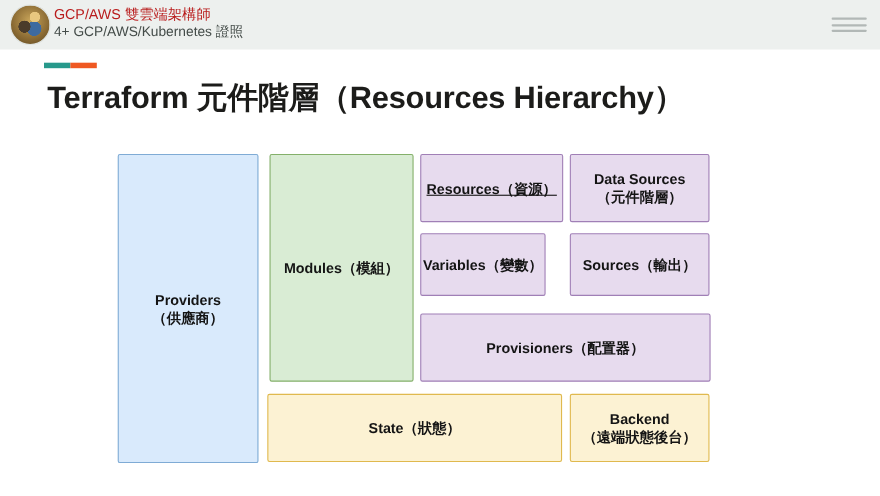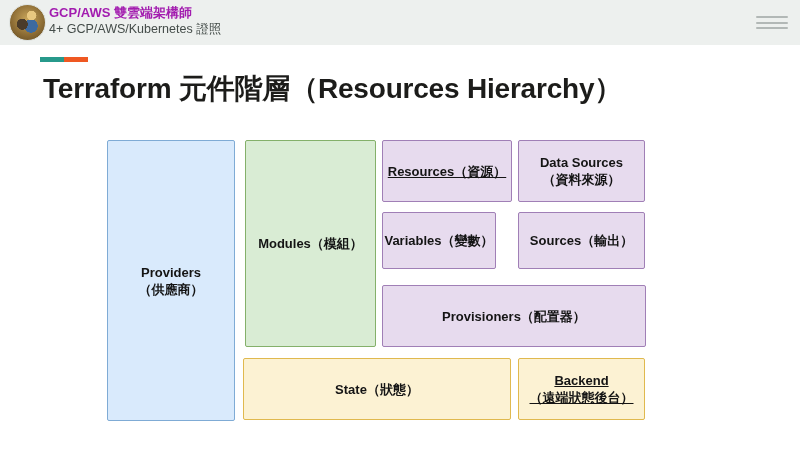--- a/index.html
+++ b/index.html
@@ -18,21 +18,21 @@
   .avatar{
     position:absolute;left:9px;top:4px;width:37px;height:37px;border-radius:50%;
     background:
       radial-gradient(circle at 62% 30%, #e8c77f 0 14%, transparent 15%),
       radial-gradient(circle at 35% 55%, #4a3b2a 0 18%, transparent 19%),
       radial-gradient(circle at 60% 60%, #3d6aa0 0 22%, transparent 23%),
       radial-gradient(circle at 50% 40%, #c9a55a, #8a6a33 60%, #5c4722 100%);
     border:1px solid #dfe3e0;box-sizing:border-box;
   }
   .header-text{position:absolute;left:49px;top:5px;line-height:16px;}
-  .header-title{font-size:13px;font-weight:700;color:#a21caf;}
+  .header-title{font-size:13px;font-weight:400;color:#b91c1c;}
   .header-subtitle{font-size:12.5px;font-weight:400;color:#444c49;}
   .hamburger{
     position:absolute;right:12px;top:16px;width:32px;height:13px;
     display:flex;flex-direction:column;justify-content:space-between;cursor:pointer;
   }
   .hamburger .bar{height:2px;width:100%;background:#b2b8b6;border-radius:1px;}
 
   
   .accent{position:absolute;left:40px;top:57px;width:48px;height:5px;display:flex;}
   .accent .teal{width:24px;height:5px;background:#27998b;}
@@ -55,21 +55,21 @@
   .c-yellow{background:#fcf2d3;border:1.5px solid #e0b94e;}
 
   .box-providers   {left:107px;top:140px;width:128px;height:281px;}
   .box-modules     {left:245px;top:140px;width:131px;height:207px;}
   .box-resources   {left:382px;top:140px;width:130px;height:62px;text-decoration:underline;}
   .box-data-sources{left:518px;top:140px;width:127px;height:62px;}
   .box-variables   {left:382px;top:212px;width:114px;height:57px;}
   .box-outputs     {left:518px;top:212px;width:127px;height:57px;}
   .box-provisioners{left:382px;top:285px;width:264px;height:62px;}
   .box-state       {left:243px;top:358px;width:268px;height:62px;}
-  .box-backend     {left:518px;top:358px;width:127px;height:62px;text-decoration:underline;}
+  .box-backend     {left:518px;top:358px;width:127px;height:62px;}
 </style>
 </head>
 <body>
 
 <div class="slide">
 
   <div class="header">
     <div class="avatar"></div>
     <div class="header-text">
       <div class="header-title">GCP/AWS 雙雲端架構師</div>
@@ -96,21 +96,21 @@
   <div class="box c-green box-modules">
     <span>Modules（模組）</span>
   </div>
 
   <div class="box c-purple box-resources">
     <span>Resources（資源）</span>
   </div>
 
   <div class="box c-purple box-data-sources">
     <span>Data Sources</span>
-    <span>（資料來源）</span>
+    <span>（元件階層）</span>
   </div>
 
   <div class="box c-purple box-variables">
     <span>Variables（變數）</span>
   </div>
 
   <div class="box c-purple box-outputs">
     <span>Sources（輸出）</span>
   </div>
 

